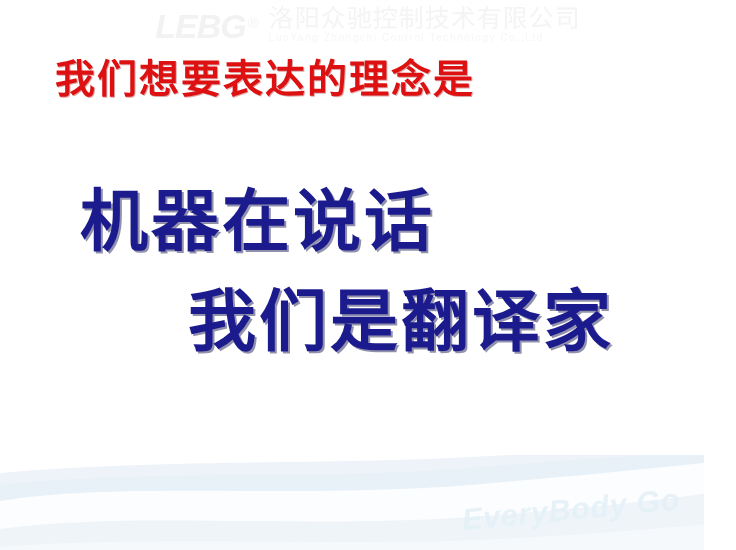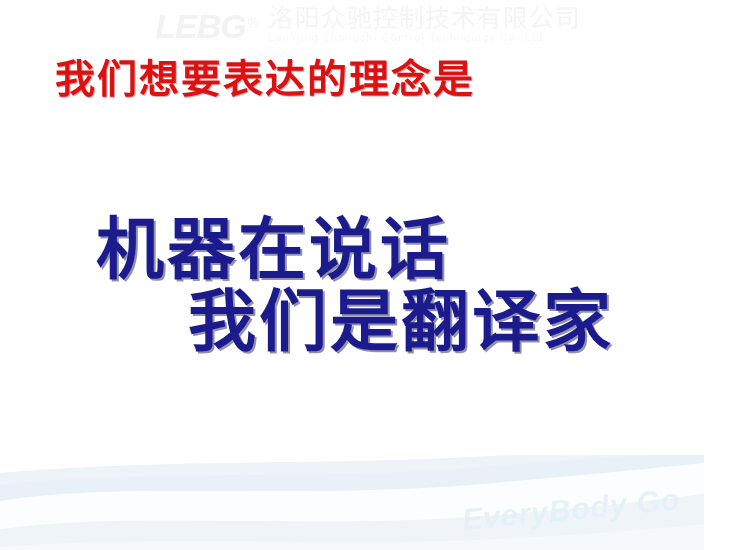--- a/index.html
+++ b/index.html
@@ -102,21 +102,21 @@
     position: absolute;
     font-size: 68px;
     font-weight: bold;
     color: #1b1b8e;
     letter-spacing: 3px;
     line-height: 1;
     white-space: nowrap;
     text-shadow: 2px 2px 0 rgba(10, 10, 70, 0.45);
   }
 
-  .body-line-1 { left: 96px;  top: 188px; margin-top: 28px; }
+  .body-line-1 { left: 80px;  top: 188px; }
   .body-line-2 { left: 188px; top: 288px; }
 
   
   .footer-deco {
     position: absolute;
     left: 0;
     bottom: 0;
     width: 736px;
     height: 95px;
     pointer-events: none;

